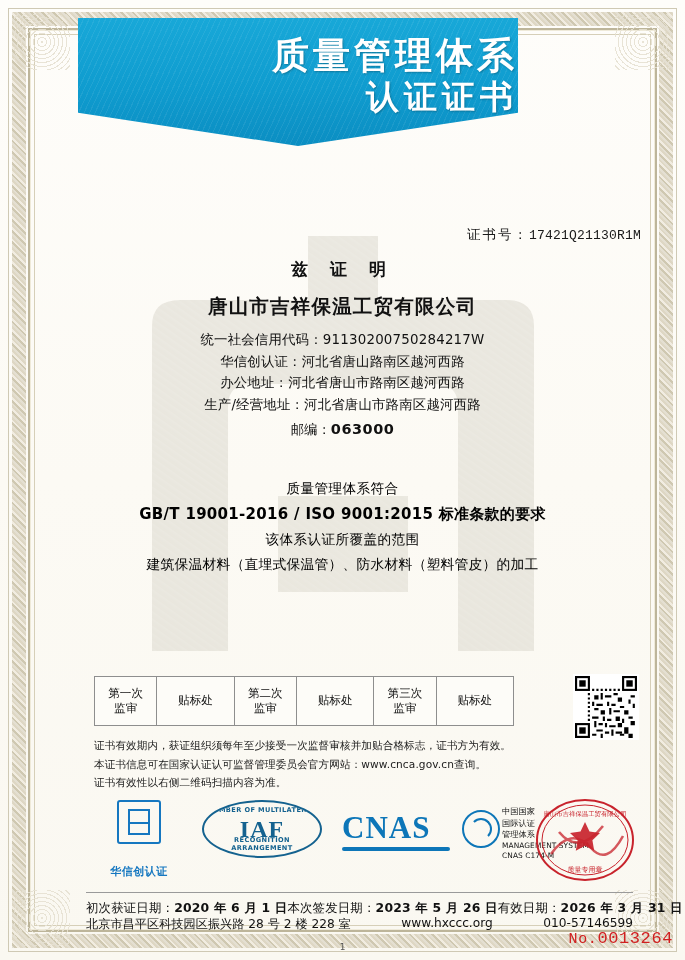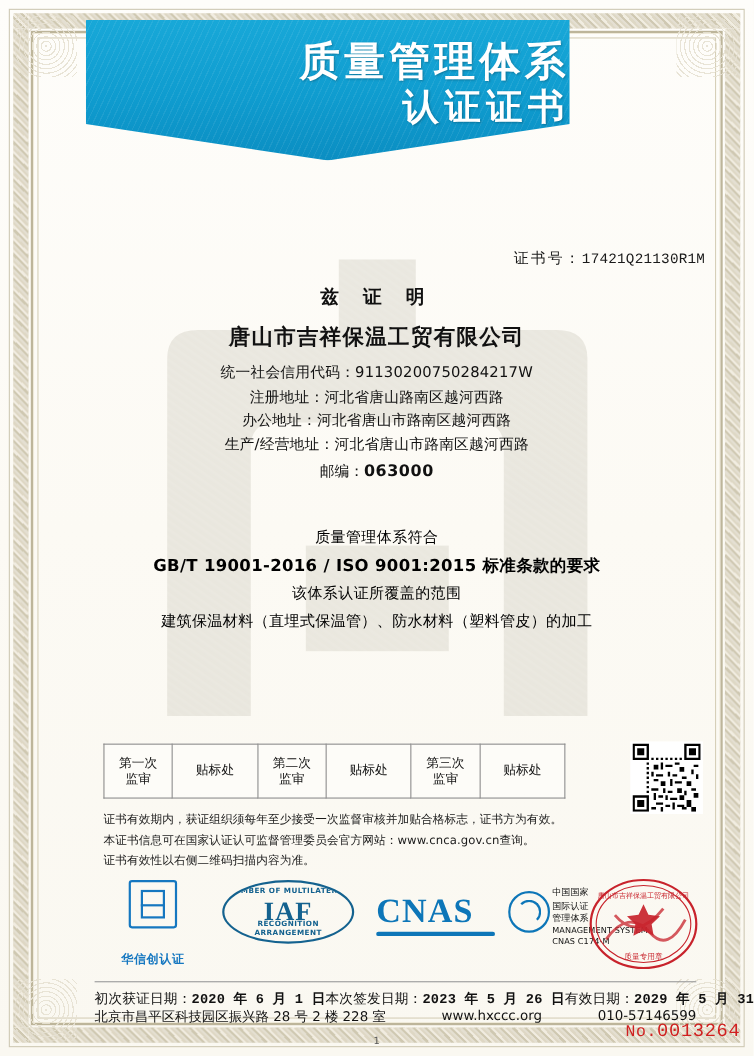--- a/index.html
+++ b/index.html
@@ -384,21 +384,20 @@
     position: absolute;
     left: 42px;
     right: 8px;
     top: 852px;
     border-top: 1px solid #9a9a9a;
     padding-top: 7px;
     font-size: 12.4px;
     color: #111;
     display: flex;
     letter-spacing: .2px;
-    font-family: Liberation Mono, monospace;
   }
   .date-row .cell { white-space: nowrap; }
   .date-row .cell b { font-weight: bold; }
   .addr-row {
     position: absolute;
     left: 42px;
     right: 8px;
     top: 876px;
     font-size: 12.2px;
     display: flex;
@@ -471,21 +470,21 @@
     </div>
 
     <div class="body-block">
       <div class="hereby">兹 证 明</div>
       <div class="company">唐山市吉祥保温工贸有限公司</div>
 
       <div class="info-line">
         <span>统一社会信用代码：</span><span>91130200750284217W</span>
       </div>
       <div class="info-line">
-        <span>注册地址：</span><span>河北省唐山路南区越河西路</span>
+        <span>华信创认证：</span><span>河北省唐山路南区越河西路</span>
       </div>
       <div class="info-line">
         <span>办公地址：</span><span>河北省唐山市路南区越河西路</span>
       </div>
       <div class="info-line">
         <span>生产/经营地址：</span><span>河北省唐山市路南区越河西路</span>
       </div>
       <div class="zip-row">
         <span>邮编：</span><span class="zip">063000</span>
       </div>
@@ -592,21 +591,21 @@
     </svg>
 
     <div class="date-row">
       <div class="cell">
         <span>初次获证日期：</span><b>2020 年 6 月 1 日</b>
       </div>
       <div class="cell">
         <span>本次签发日期：</span><b>2023 年 5 月 26 日</b>
       </div>
       <div class="cell">
-        <span>有效日期：</span><b>2029 年 5 月 31 日</b>
+        <span>有效日期：</span><b>2026 年 3 月 31 日</b>
       </div>
     </div>
 
     <div class="addr-row">
       <span>北京市昌平区科技园区振兴路 28 号 2 楼 228 室</span>
       <span>www.hxccc.org</span>
       <span>010-57146599</span>
     </div>
 
     <div class="page-num">1</div>

